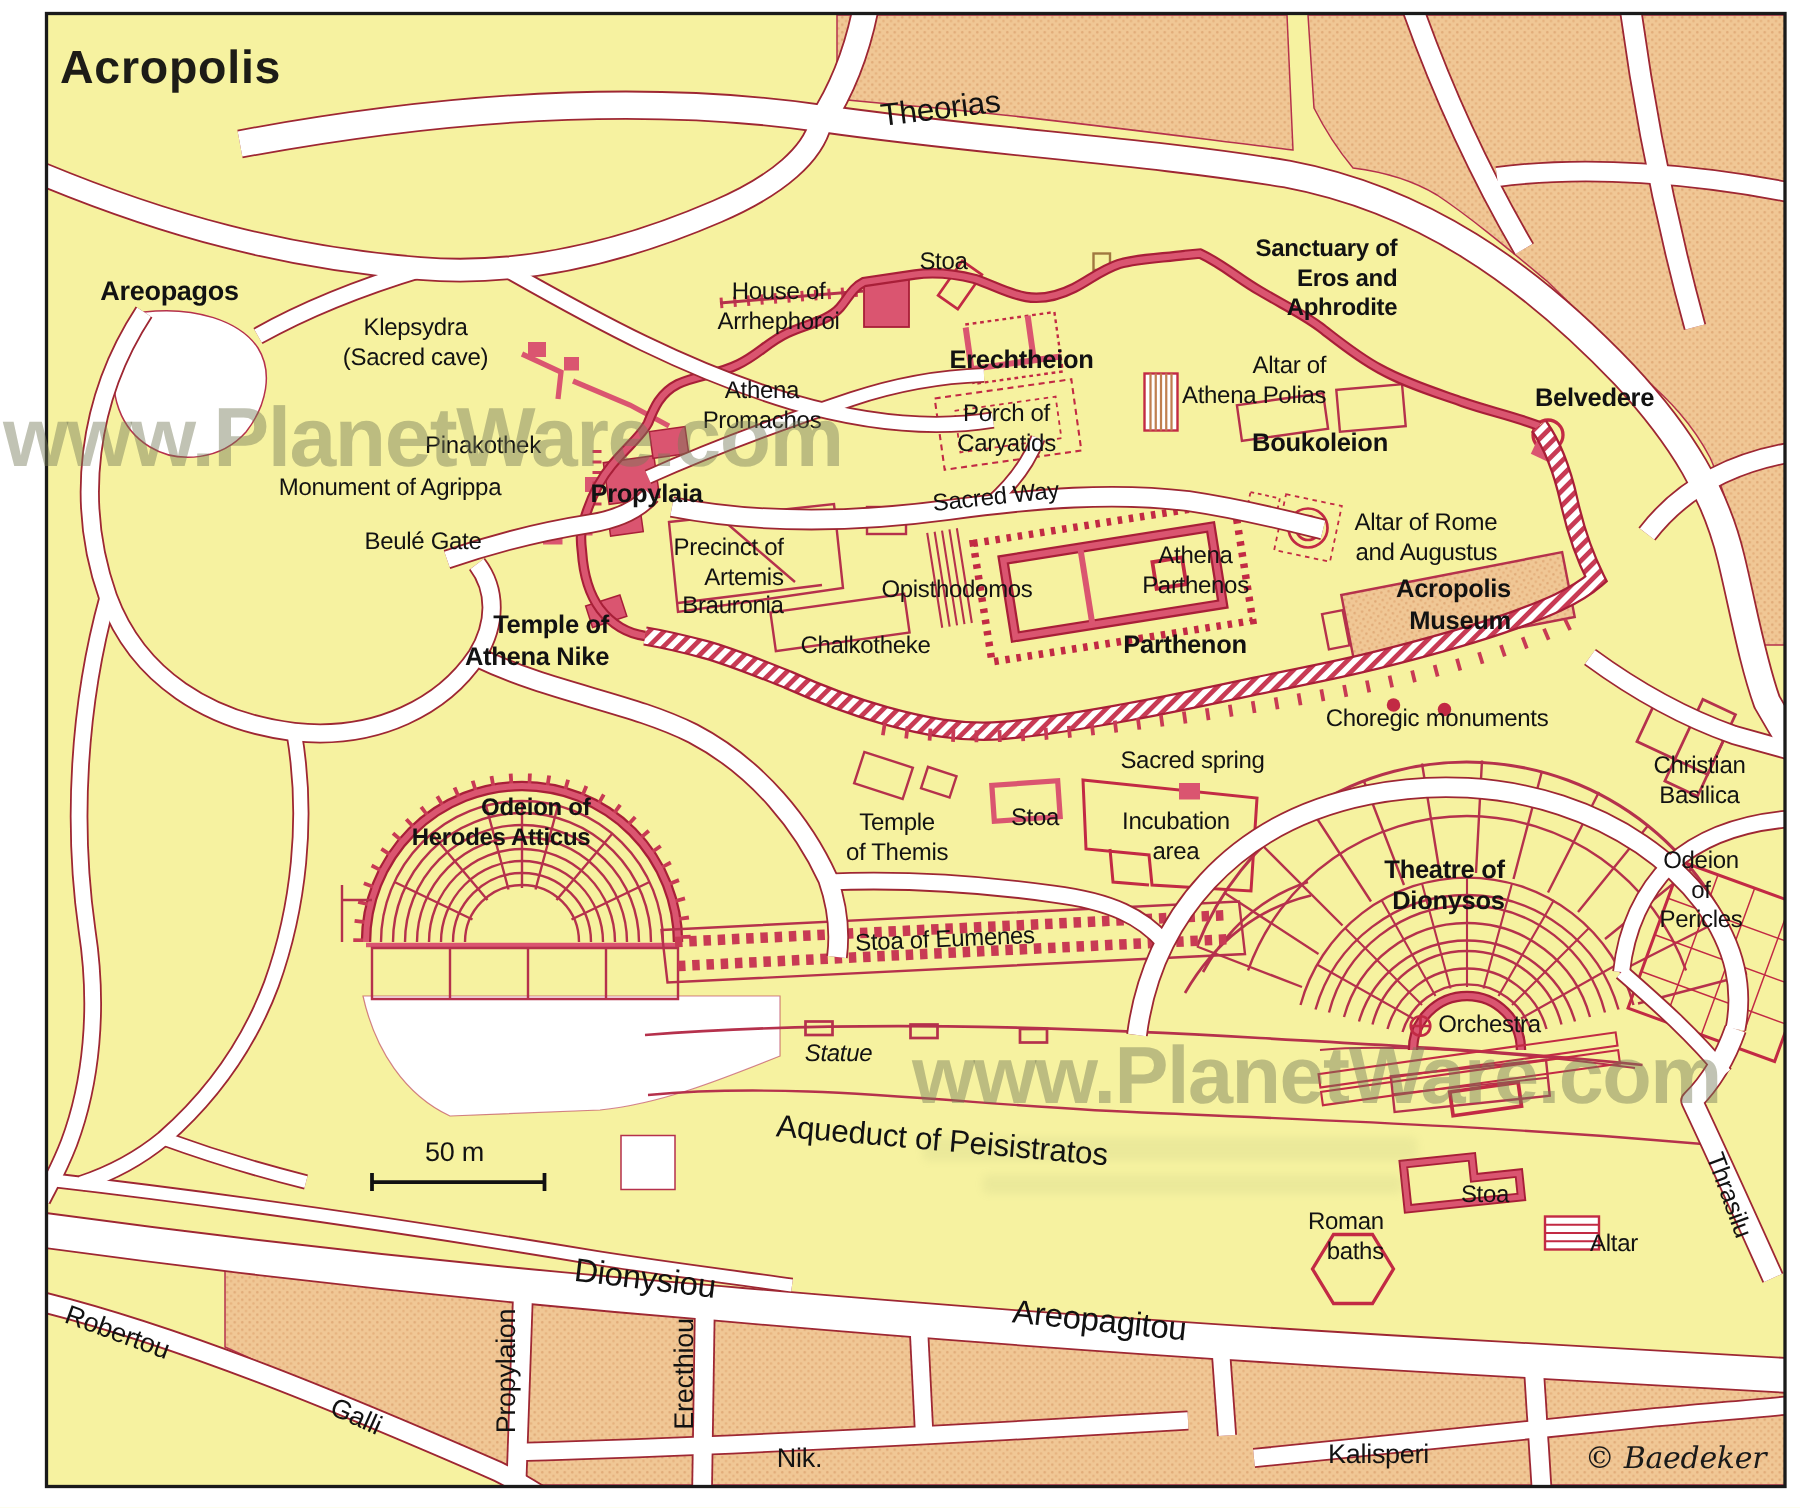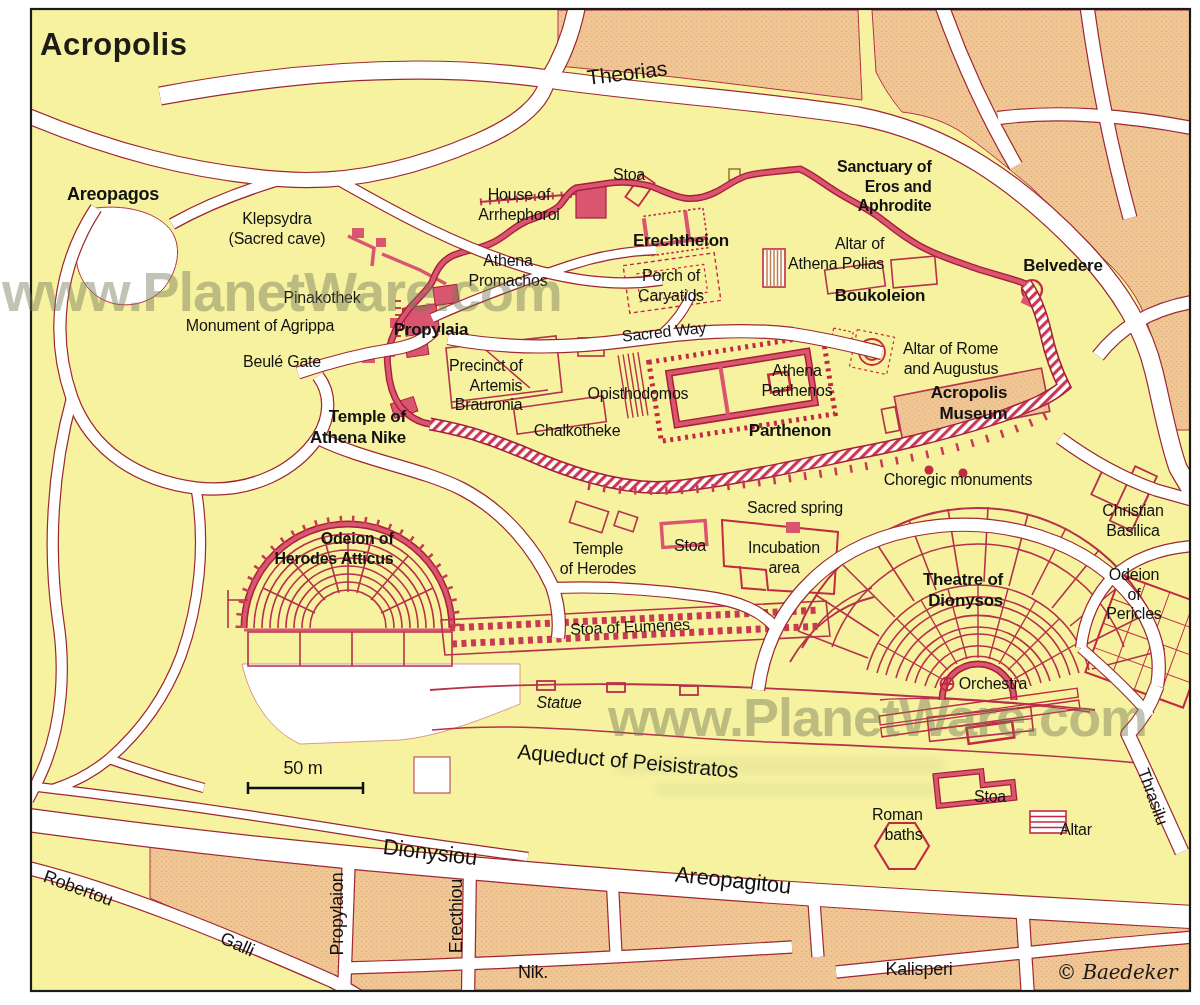--- a/index.html
+++ b/index.html
@@ -380,21 +380,21 @@
 Athena Nike</div>
 <div class="lbl" style="left:577px;top:431px;">Chalkotheke</div>
 <div class="lbl b" style="left:790px;top:431px;font-size:17px;">Parthenon</div>
 <div class="lbl" style="left:958px;top:480px;white-space:nowrap;">Choregic monuments</div>
 <div class="lbl" style="left:795px;top:508px;white-space:nowrap;">Sacred spring</div>
 <div class="lbl" style="left:1133px;top:521px;">Christian
 Basilica</div>
 <div class="lbl b" style="left:334px;top:549px;">Odeion of
 Herodes Atticus</div>
 <div class="lbl" style="left:598px;top:559px;">Temple
-of Herodes</div>
+of Themis</div>
 <div class="lbl" style="left:690px;top:546px;">Stoa</div>
 <div class="lbl" style="left:784px;top:558px;">Incubation
 area</div>
 <div class="lbl b" style="left:963px;top:591px;font-size:17px;">Theatre of
 Dionysos</div>
 <div class="lbl" style="left:1134px;top:594px;">Odeion
 of
 Pericles</div>
 <div class="lbl" style="left:630px;top:627px;transform:translate(-50%,-50%) rotate(-2.5deg);white-space:nowrap;">Stoa of Eumenes</div>
 <div class="lbl" style="left:559px;top:703px;font-style:italic;">Statue</div>

